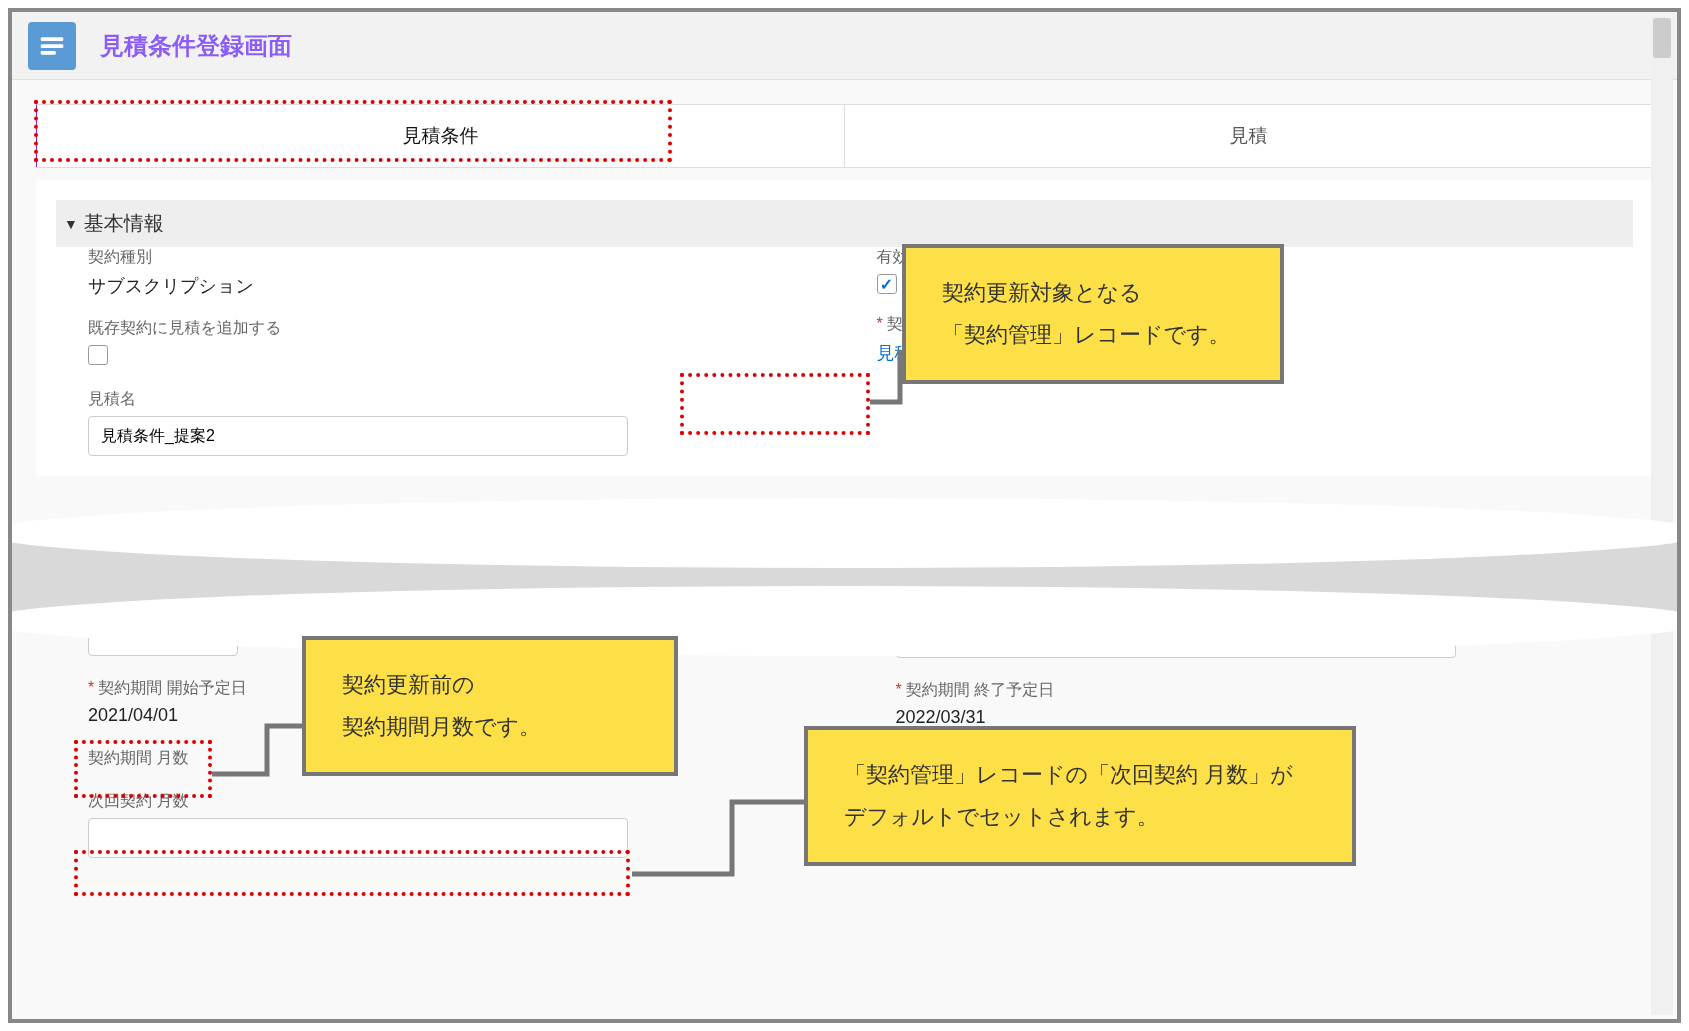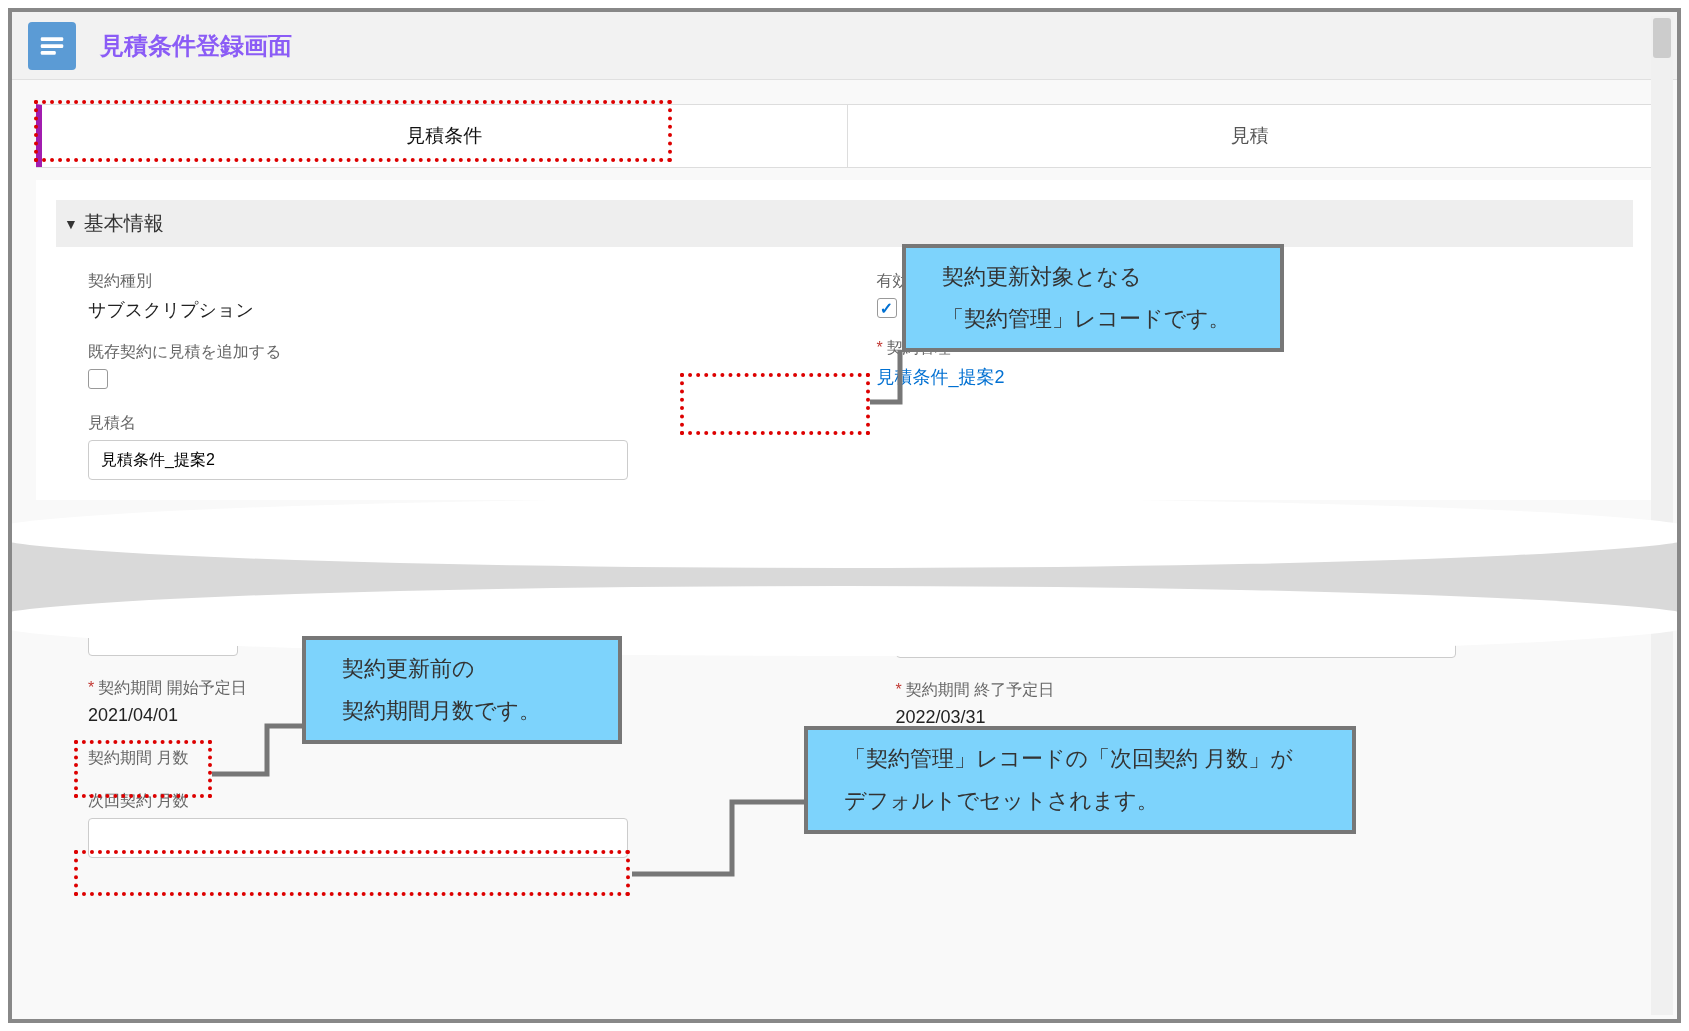--- a/index.html
+++ b/index.html
@@ -53,41 +53,40 @@
       flex: 1;
       text-align: center;
       padding: 18px 0;
       font-size: 19px;
       color: #555;
       background: #fff;
       border-top: 1px solid #ddd;
       border-right: 1px solid #ddd;
       cursor: pointer;
     }
-    .tab:first-child { border-left: 6px solid #a21caf; font-family: Liberation Mono, monospace; }
+    .tab:first-child { border-left: 1px solid #a21caf; font-family: Liberation Mono, monospace; }
     .tab.active { color: #111; font-weight: 500; }
     .section-panel {
       background: #fff;
       padding: 20px 20px;
     }
     .section-header {
       background: #eee;
       padding: 10px 8px;
       font-size: 20px;
       color: #333;
       display: flex;
       align-items: center;
     }
     .section-header .caret {
       margin-right: 6px;
       font-size: 14px;
     }
     .field-grid {
       display: flex;
-      margin-top: 24px;
     }
     .field-col { flex: 1; padding-left: 32px; }
     .field-label {
       font-size: 16px;
       color: #666;
     }
     .field-value {
       font-size: 18px;
       color: #222;
       margin-top: 6px;
@@ -137,23 +136,23 @@
     .wave-cut {
       position: absolute;
       left: -2%; width: 104%;
       height: 70px;
       background: #fff;
       border-radius: 50%;
       z-index: 6;
     }
     .callout {
       position: absolute;
-      background: #7dd3fc;
+      background: #fde047;
       border: 4px solid #777;
-      padding: 8px 36px;
+      padding: 24px 36px;
       font-size: 22px;
       color: #333;
       line-height: 1.9;
       z-index: 20;
     }
     .dotted-box {
       position: absolute;
       border: 4px dotted #d00;
       pointer-events: none;
       z-index: 18;
@@ -294,21 +293,21 @@
 
     <div class="callout" style="top:164px; left:890px; width:382px;">
       <div>契約更新対象となる</div>
       <div>「契約管理」レコードです。</div>
     </div>
 
     <svg class="connector" style="top:270px; left:858px; width:40px; height:60px;">
       <polyline points="0,52 30,52 30,0" stroke="#777" stroke-width="5" fill="none"></polyline>
     </svg>
 
-    <div class="callout" style="top:556px; left:290px; width:320px;">
+    <div class="callout" style="top:556px; left:290px; width:376px;">
       <div>契約更新前の</div>
       <div>契約期間月数です。</div>
     </div>
 
     <svg class="connector" style="top:646px; left:200px; width:94px; height:70px;">
       <polyline points="0,48 55,48 55,0 90,0" stroke="#777" stroke-width="5" fill="none"></polyline>
     </svg>
 
     <div class="callout" style="top:646px; left:792px; width:552px;">
       <div>「契約管理」レコードの「次回契約 月数」が</div>

